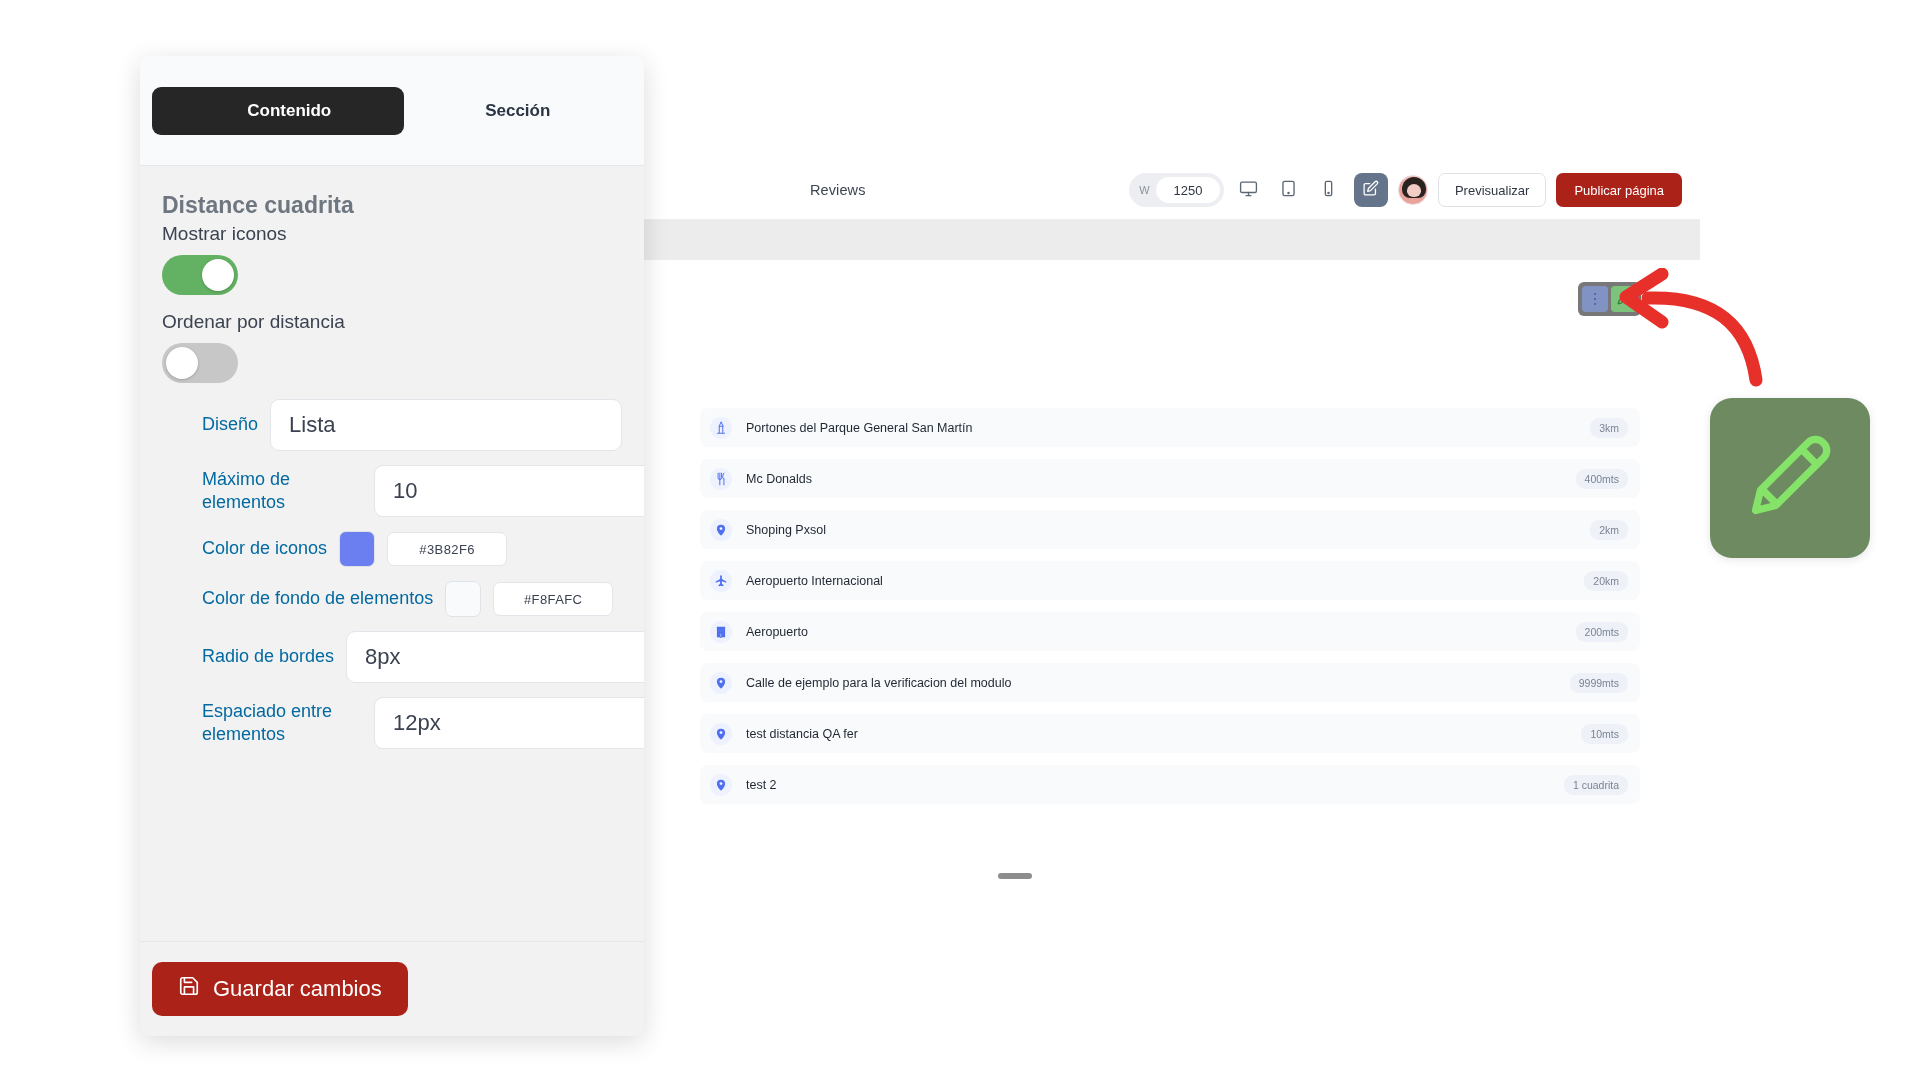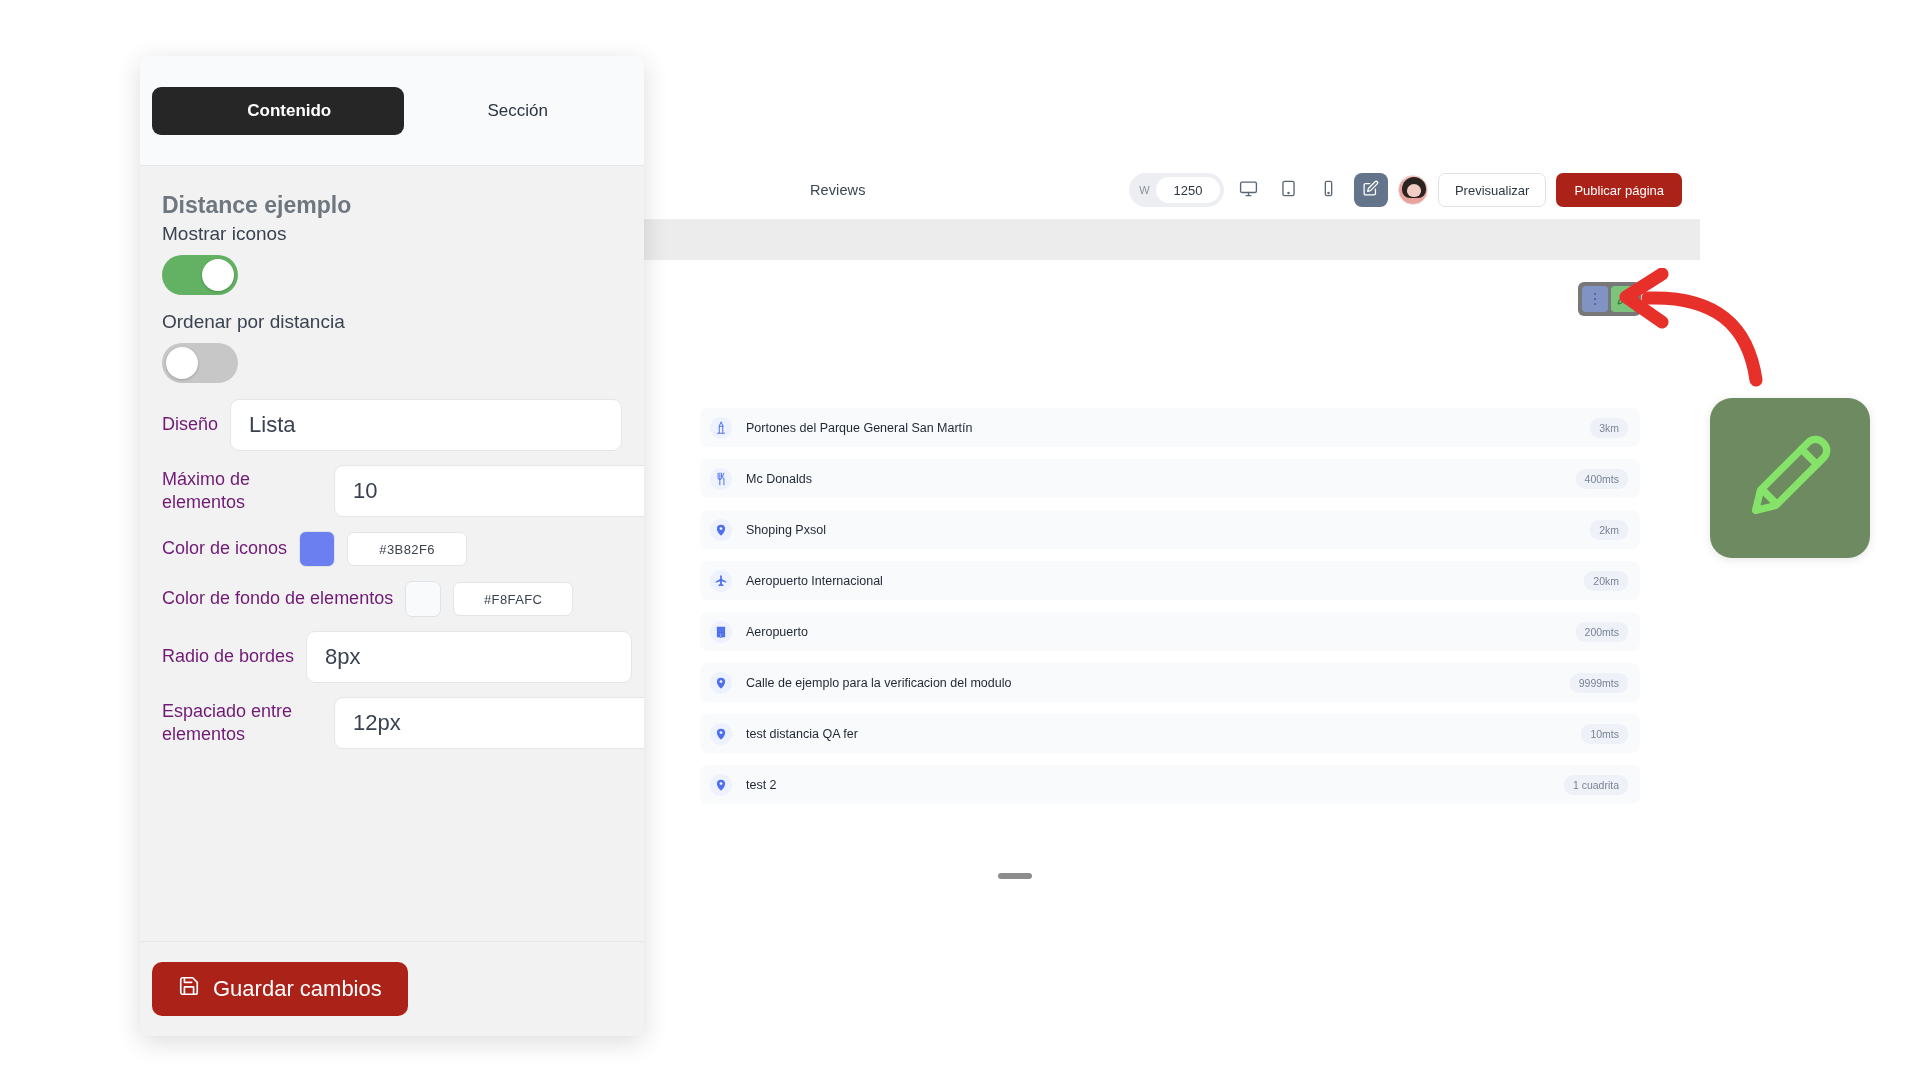--- a/index.html
+++ b/index.html
@@ -148,20 +148,21 @@
   .panel-tabs {
     height: 110px; background: #f8fafc;
     border-bottom: 1px solid #e4e7eb;
     display: flex; align-items: center; padding: 0 12px;
   }
   .tab {
     flex: 1; height: 48px; border-radius: 9px;
     display: flex; align-items: center; justify-content: center;
     font-size: 17px; cursor: pointer; border: none; background: none;
     font-family: "Liberation Sans", sans-serif;
+    font-weight: bold;
   }
   .tab.active { background: #262626; color: #fff; font-weight: bold; padding-left: 23px; }
   .tab.inactive { color: #2a3442; }
 
   .panel-body { flex: 1; padding: 26px 0 0 0; overflow: hidden; }
   .panel-inner { padding: 0 12px; }
 
   .grp-title {
     font-size: 23px; font-weight: bold; color: #6e7680;
     margin: 0 0 4px 10px;
@@ -182,22 +183,23 @@
     box-shadow: 0 1px 3px rgba(0,0,0,.2);
   }
   .switch.on .knob { right: 4px; }
   .switch.off .knob { left: 4px; }
 
   .row {
     display: flex; align-items: center; gap: 12px;
     padding: 0 10px; margin-bottom: 14px;
   }
   .row-label {
-    font-size: 18px; color: #701a75; line-height: 1.3;
+    font-size: 18px; color: #0369a1; line-height: 1.3;
     flex: none;
+    margin-left: 40px;
   }
   .row-label.w2 { max-width: 160px; }
   .txt-input {
     flex: 1; height: 52px; background: #fff;
     border: 1px solid #e2e6ea; border-radius: 9px;
     padding: 0 18px; font-size: 22px; color: #3a4150;
     font-family: "Liberation Sans", sans-serif;
   }
   .swatch {
     width: 36px; height: 36px; border-radius: 7px;
@@ -423,21 +425,21 @@
   <div class="panel">
 
     <div class="panel-tabs">
       <button class="tab active">Contenido</button>
       <button class="tab inactive">Sección</button>
     </div>
 
     <div class="panel-body">
       <div class="panel-inner">
 
-        <div class="grp-title">Distance ejemplo</div>
+        <div class="grp-title">Distance cuadrita</div>
 
         <div class="fld-label-block">Mostrar iconos</div>
         <button class="switch on">
             <span class="knob"></span>
           </button>
 
         <div class="fld-label-block">Ordenar por distancia</div>
         <button class="switch off">
             <span class="knob"></span>
           </button>

